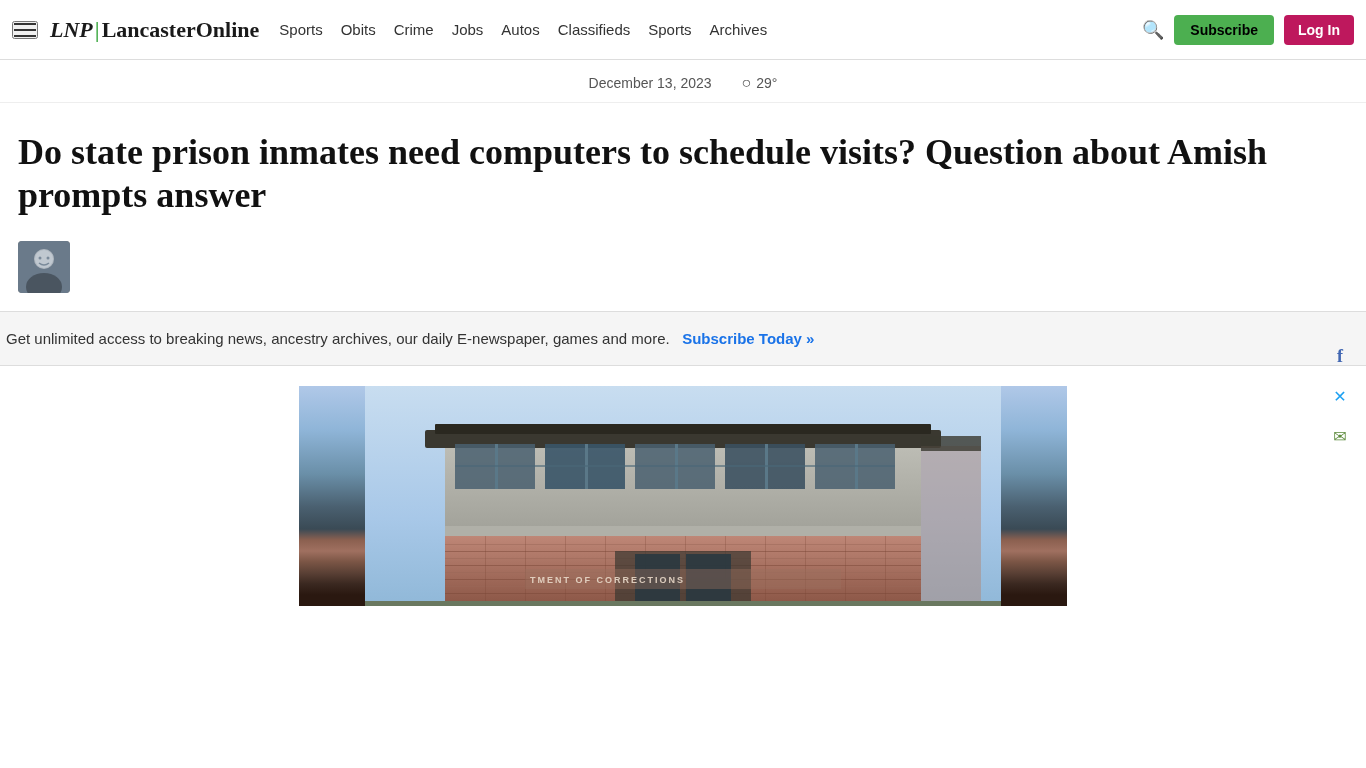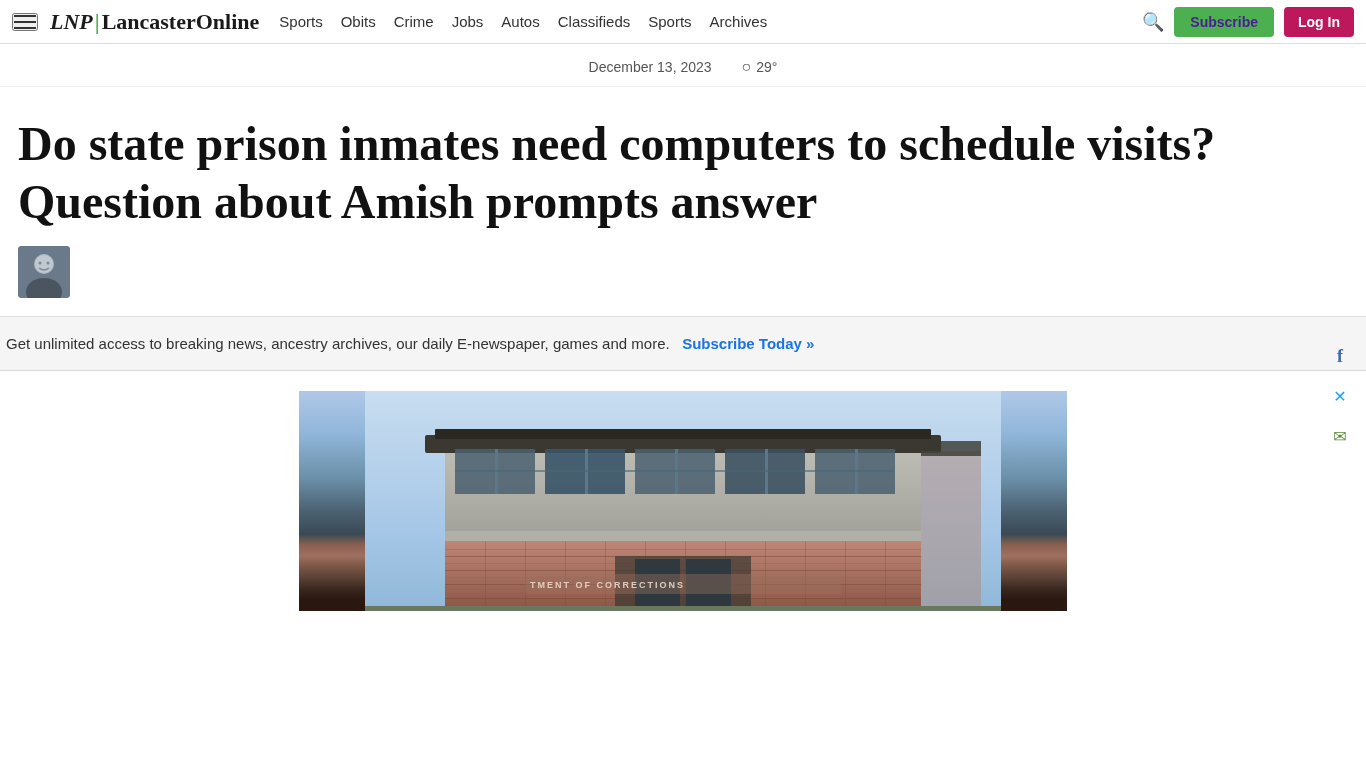--- a/index.html
+++ b/index.html
@@ -2,21 +2,21 @@
 <html><head>
   <meta charset="utf-8">
   <style>
     * { margin: 0; padding: 0; box-sizing: border-box; }
     body { font-family: Arial, Helvetica, sans-serif; background: #fff; color: #222; }
 
     
     .top-nav {
       display: flex;
       align-items: center;
-      height: 44px;
+      height: 60px;
       background: #fff;
       border-bottom: 1px solid #ddd;
       padding: 0 12px;
       position: relative;
       z-index: 10;
     }
     .nav-hamburger {
       font-size: 20px;
       cursor: pointer;
       margin-right: 12px;
@@ -76,21 +76,21 @@
       background: none;
       border: none;
       cursor: pointer;
       font-size: 18px;
       color: #333;
       display: flex;
       align-items: center;
     }
     .subscribe-btn {
       background: #4caf50;
-      color: #4c1d95;
+      color: #000000;
       border: none;
       border-radius: 4px;
       padding: 7px 16px;
       font-size: 14px;
       font-weight: bold;
       cursor: pointer;
     }
     .login-btn {
       background: #be185d;
       color: #fff;
@@ -152,26 +152,26 @@
       font-size: 14px;
       background: none;
       color: #4267B2;
     }
     .social-btn.twitter { color: #1DA1F2; }
     .social-btn.email { color: #5c8a3c; }
 
     
     .article-title {
       font-family: Georgia, serif;
-      font-size: 48px;
+      font-size: 36px;
       font-weight: bold;
       line-height: 1.2;
       color: #111;
       margin-top: 28px;
-      margin-bottom: 16px;
+      margin-bottom: 24px;
       max-width: 1300px;
     }
 
     
     .author-row {
       display: flex;
       align-items: center;
       gap: 14px;
       margin-bottom: 18px;
     }

